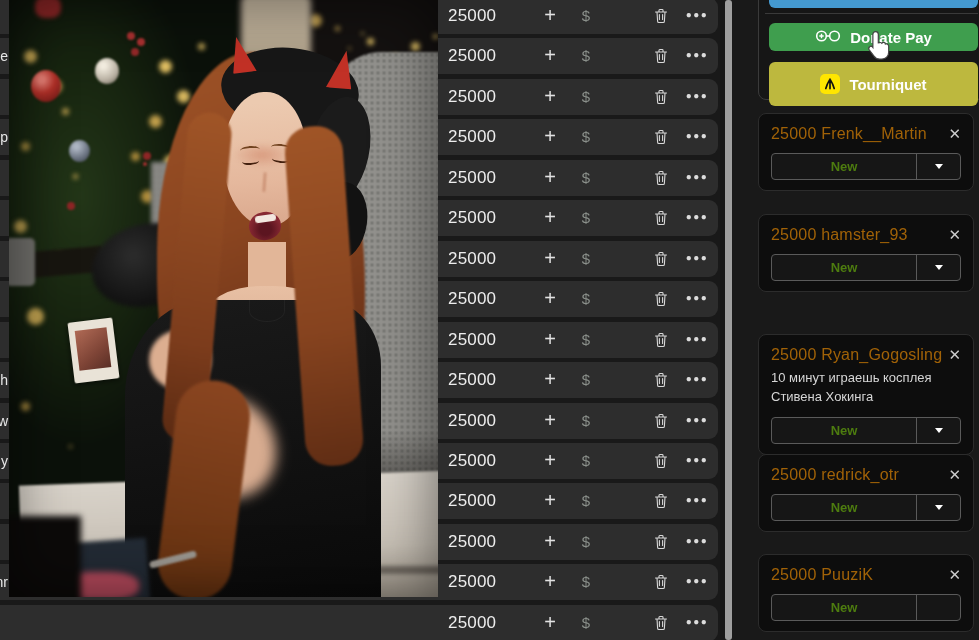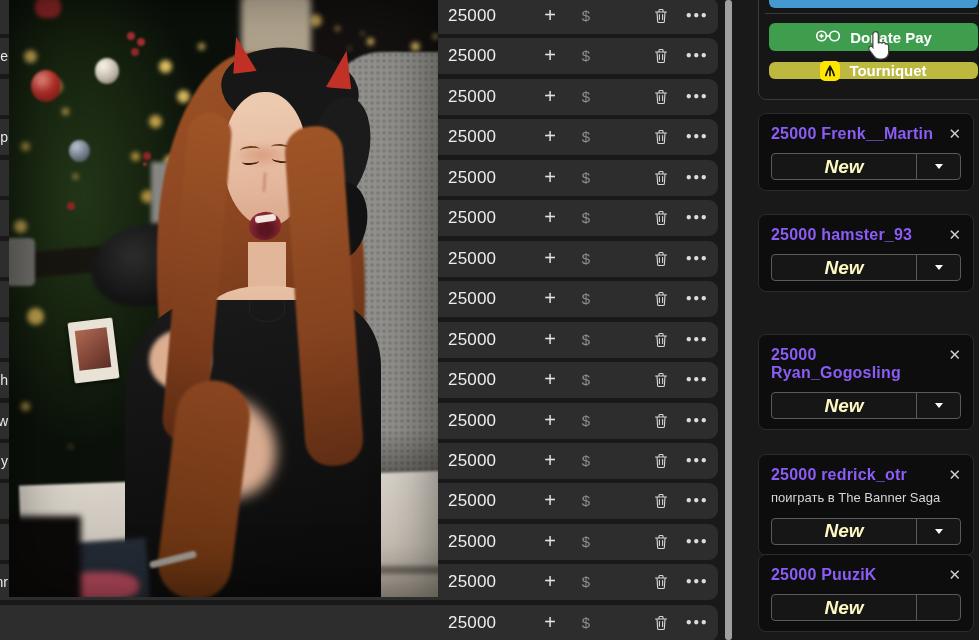--- a/index.html
+++ b/index.html
@@ -117,33 +117,33 @@
   #scrollbar { position:absolute; left:725px; top:0; width:7px; height:640px; background:#9f9f9f; border-radius:3px; }
 
   
   #svcPanel { position:absolute; left:758px; top:-30px; width:227px; height:130px;
     border:1px solid #3a3a3a; border-radius:8px; background:#161616; }
   .svcBtn { position:absolute; left:10px; width:209px; border-radius:6px; display:flex; align-items:center; justify-content:center;
     gap:9px; color:#fff; font-weight:bold; font-size:15px; cursor:pointer; }
   #blueBtn { top:4px; height:33px; background:#4499d0; }
   #svcDivider { position:absolute; left:6px; right:6px; top:42px; border-top:1px solid #3a3a3a; }
   #greenBtn { top:52px; height:28px; background:#3f9e4e; }
-  #yellowBtn { top:91px; height:17px; background:#bdb83e; }
+  #yellowBtn { top:91px; height:44px; background:#bdb83e; }
   .tourniquetIcon { width:20px; height:20px; border-radius:5px; background:#ffe600; display:flex; align-items:center; justify-content:center; }
 
   
   .card { position:absolute; left:758px; width:216px; background:#0d0d0d; border:1px solid #2c2c2c; border-radius:8px;
     padding:11px 12px 10px; overflow:hidden; }
   .cardHead { display:flex; align-items:flex-start; }
-  .cardTitle { flex:1; font-size:16px; font-weight:bold; color:#8b5cf6; letter-spacing:.2px; }
+  .cardTitle { flex:1; font-size:16px; font-weight:normal; color:#a16207; letter-spacing:.2px; }
   .cardClose { color:#cccccc; font-size:15px; line-height:18px; cursor:pointer; padding-left:6px; }
   .cardDesc { margin-top:5px; font-size:13px; line-height:1.45; color:#d6d6d6; }
   .newBtn { margin-top:10px; height:27px; border:1px solid #5a5a5a; border-radius:4px; background:#161616;
     display:flex; align-items:stretch; cursor:pointer; }
-  .newMain { flex:1; display:flex; align-items:center; justify-content:center; color:#fef9c3; font-size:19px; font-weight:bold;font-style:italic; }
+  .newMain { flex:1; display:flex; align-items:center; justify-content:center; color:#4d7c0f; font-size:13px; font-weight:bold; }
   .newCaret { width:44px; border-left:1px solid #5a5a5a; display:flex; align-items:center; justify-content:center; }
   .caretTri { width:0; height:0; border-left:4.5px solid transparent; border-right:4.5px solid transparent; border-top:5px solid #fff; }
 
   
   #cursor { position:absolute; left:866px; top:30px; width:26px; height:30px; z-index:50; }
 </style>
 </head>
 <body>
 
 <div id="stage">
@@ -413,33 +413,33 @@
           <div class="newCaret">
             <span class="caretTri"></span>
           </div>
         </div>
       </div>
       <div class="card" style="top: 334px;">
         <div class="cardHead">
           <div class="cardTitle"><span>25000</span> <span>Ryan_Gogosling</span></div>
           <div class="cardClose">✕</div>
         </div>
+        <div class="cardDesc">10 минут играешь косплея Стивена Хокинга</div>
         <div class="newBtn">
           <div class="newMain">New</div>
           <div class="newCaret">
             <span class="caretTri"></span>
           </div>
         </div>
       </div>
       <div class="card" style="top: 454px;">
         <div class="cardHead">
           <div class="cardTitle"><span>25000</span> <span>redrick_otr</span></div>
           <div class="cardClose">✕</div>
         </div>
-        <div class="cardDesc">поиграть в The Banner Saga</div>
         <div class="newBtn">
           <div class="newMain">New</div>
           <div class="newCaret">
             <span class="caretTri"></span>
           </div>
         </div>
       </div>
       <div class="card" style="top: 554px;">
         <div class="cardHead">
           <div class="cardTitle"><span>25000</span> <span>PuuziK</span></div>

